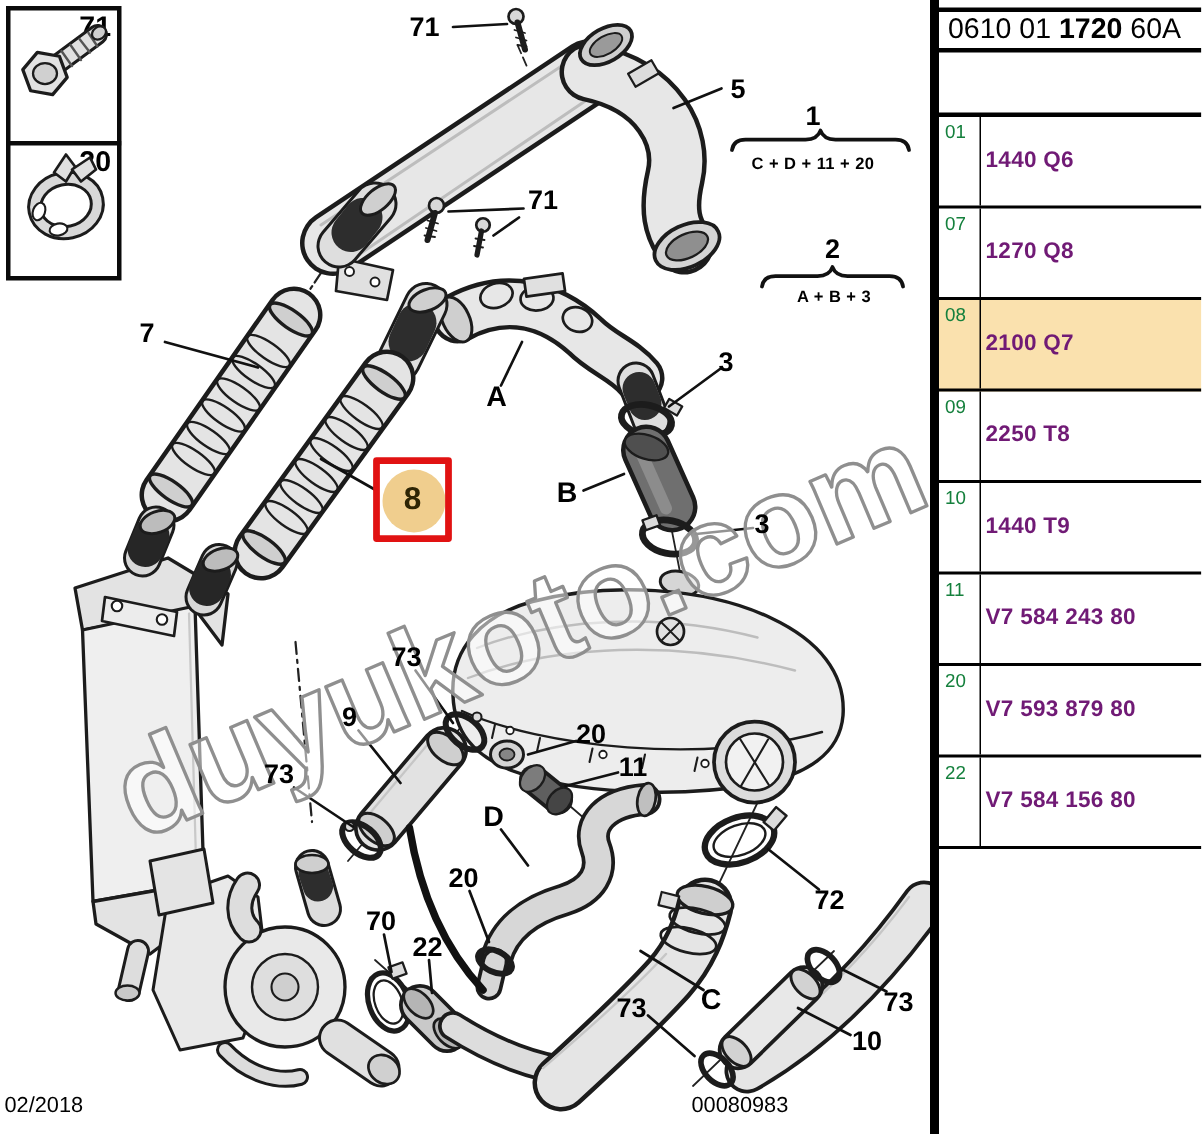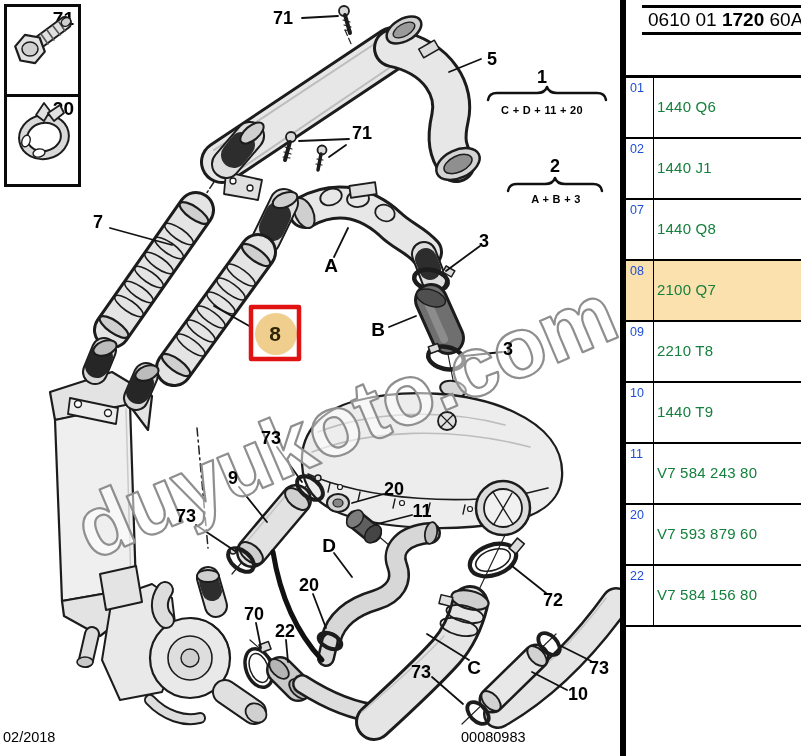--- a/index.html
+++ b/index.html
@@ -21,27 +21,27 @@
               box-sizing:border-box;margin-bottom:-3px;}
   .legend-box .lbl{position:absolute;top:1px;right:4px;font-weight:bold;font-size:19px;}
   .legend-box svg{position:absolute;left:1px;bottom:1px;}
   
   .footer-date{position:absolute;left:3px;top:729px;font-weight:normal;font-size:14.5px;}
   .footer-doc{position:absolute;left:461px;top:729px;font-weight:normal;font-size:14.5px;}
   
   .panel{position:absolute;left:620px;top:0;width:181px;height:756px;background:#fff;
          border-left:6px solid #000;box-sizing:border-box;}
   .tbl-hdr{margin-top:5px;height:24px;border-top:3px solid #000;border-bottom:3px solid #000;
-           font-size:19px;line-height:23px;padding-left:6px;white-space:nowrap;overflow:visible;margin-left:16px;}
+           font-size:19px;line-height:23px;padding-left:6px;white-space:nowrap;overflow:visible;}
   .tbl-hdr b{font-weight:bold;}
   .tbl-spacer{height:40px;border-bottom:3px solid #000;}
   .prow{position:relative;height:59px;border-bottom:2px solid #000;}
   .prow .num{position:absolute;left:0;top:0;bottom:0;width:23px;border-right:1.5px solid #000;
-             font-size:12.5px;color:#1d4ed8;padding:3px 0 0 4px;box-sizing:content-box;}
-  .prow .code{position:absolute;left:31px;top:20px;font-weight:normal;font-size:15px;color:#15803d;
+             font-size:12.5px;color:#15803d;padding:3px 0 0 4px;box-sizing:content-box;}
+  .prow .code{position:absolute;left:31px;top:20px;font-weight:bold;font-size:15px;color:#701a75;
               letter-spacing:.2px;white-space:nowrap;}
   .prow.hl{background:#FAE1AE;}
 </style>
 </head>
 <body>
 
 <div class="stage">
 
   <div class="diagram">
     <svg width="620" height="756" viewBox="0 0 620 756">
@@ -352,46 +352,42 @@
 
   <div class="panel">
     <div class="tbl-hdr"><span>0610 01</span> <b>1720</b> <span>60A</span></div>
     <div class="tbl-spacer"></div>
     <div>
         <div class="prow">
           <div class="num">01</div>
           <div class="code">1440 Q6</div>
         </div>
         <div class="prow">
-          <div class="num">02</div>
-          <div class="code">1440 J1</div>
-        </div>
-        <div class="prow">
           <div class="num">07</div>
-          <div class="code">1440 Q8</div>
+          <div class="code">1270 Q8</div>
         </div>
         <div class="prow hl">
           <div class="num">08</div>
           <div class="code">2100 Q7</div>
         </div>
         <div class="prow">
           <div class="num">09</div>
-          <div class="code">2210 T8</div>
+          <div class="code">2250 T8</div>
         </div>
         <div class="prow">
           <div class="num">10</div>
           <div class="code">1440 T9</div>
         </div>
         <div class="prow">
           <div class="num">11</div>
           <div class="code">V7 584 243 80</div>
         </div>
         <div class="prow">
           <div class="num">20</div>
-          <div class="code">V7 593 879 60</div>
+          <div class="code">V7 593 879 80</div>
         </div>
         <div class="prow">
           <div class="num">22</div>
           <div class="code">V7 584 156 80</div>
         </div>
       </div>
   </div>
 </div>
 
 </body></html>

